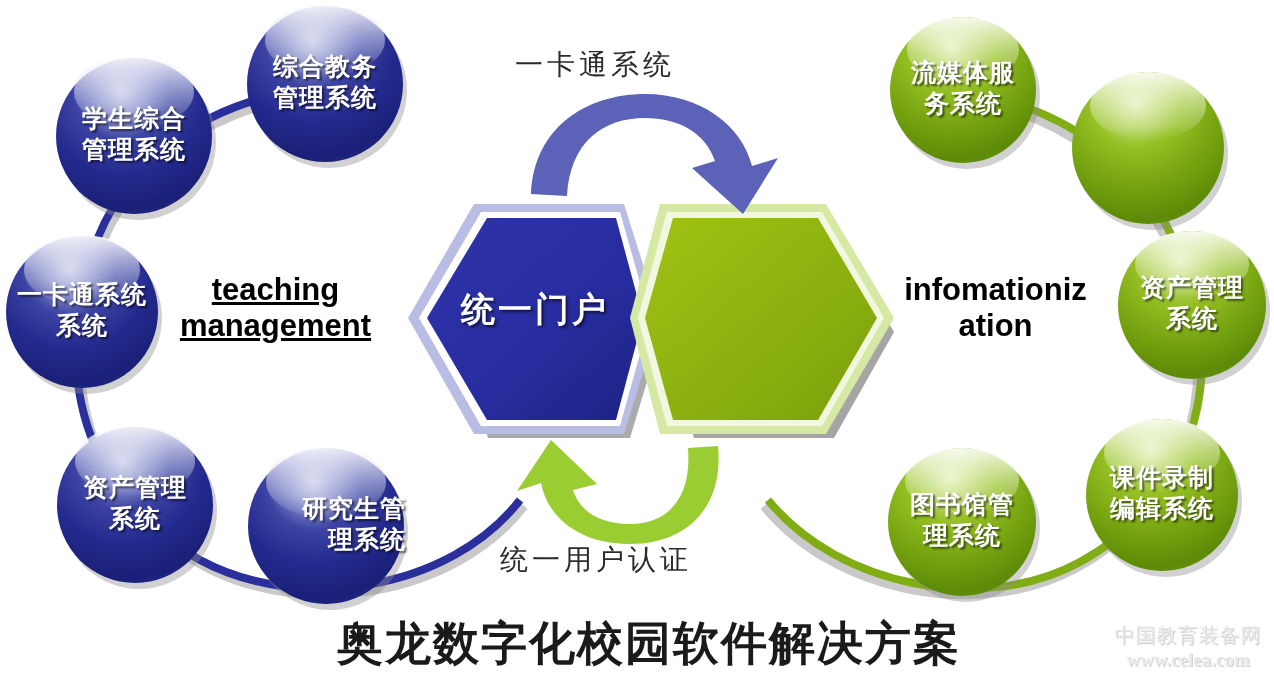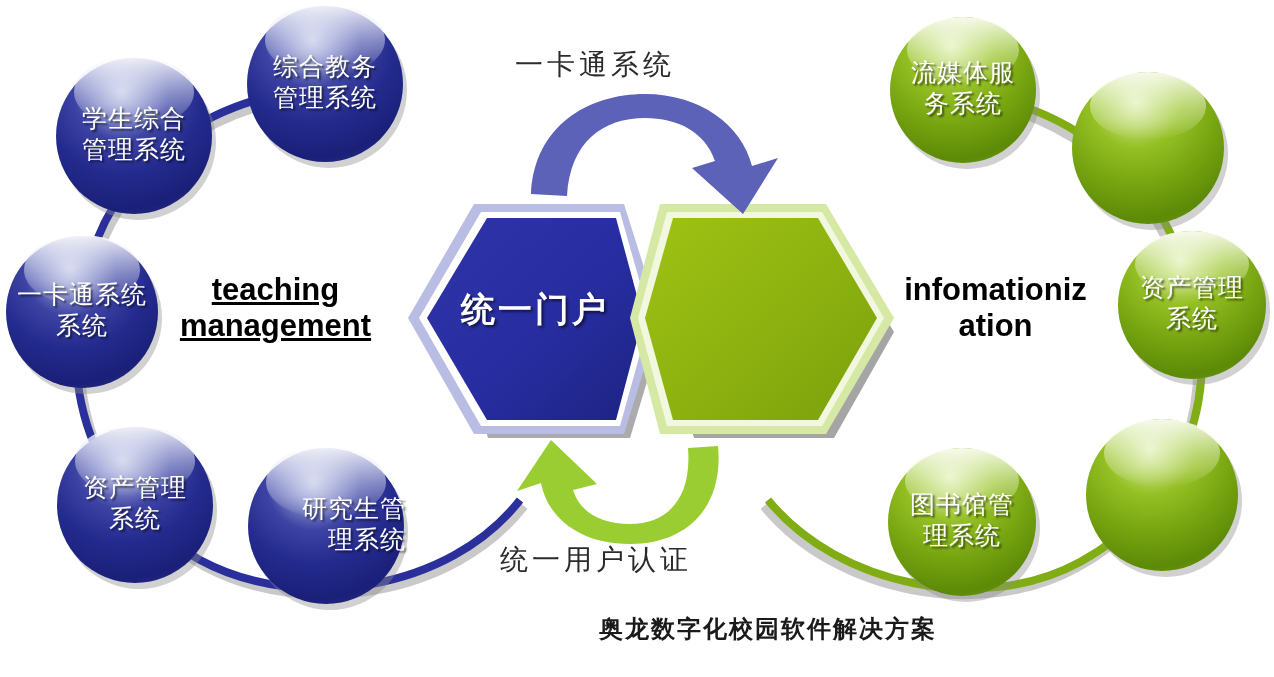--- a/index.html
+++ b/index.html
@@ -19,21 +19,21 @@
     position: absolute;
     left: 0;
     top: 0;
     width: 1274px;
     height: 677px;
   }
   .node-label {
     position: absolute;
     color: #ffffff;
     font-family: "Liberation Serif", serif;
-    font-weight: 400;
+    font-weight: 700;
     text-align: center;
     line-height: 1.22;
     letter-spacing: 1px;
     text-shadow: 2px 2px 2px rgba(0,0,0,0.55);
     pointer-events: none;
     white-space: pre-line;
   }
   .hex-label {
     position: absolute;
     color: #ffffff;
@@ -62,23 +62,23 @@
     font-size: 28px;
     letter-spacing: 4px;
     text-align: left;
     white-space: nowrap;
   }
   .bottom-title {
     position: absolute;
     color: #1a1a1a;
     font-family: "Liberation Serif", serif;
     font-weight: 700;
-    font-size: 24px;
+    font-size: 46px;
     letter-spacing: 2px;
-    text-align: right;
+    text-align: left;
     white-space: nowrap;
   }
   .watermark {
     position: absolute;
     right: 8px;
     bottom: 6px;
     width: 156px;
     text-align: center;
     color: #e9e9e9;
     font-family: "Liberation Serif", serif;
@@ -269,29 +269,35 @@
 系统</div>
   <div class="node-label" style="left:55px; top:473px; width:160px; font-size:25px;">资产管理
 系统</div>
   <div class="node-label" style="left:246px; top:494px; width:160px; font-size:25px;text-align:right;">研究生管
 理系统</div>
 
   <div class="node-label" style="left:888px; top:58px; width:150px; font-size:25px;">流媒体服
 务系统</div>
   <div class="node-label" style="left:1116px; top:273px; width:152px; font-size:25px;">资产管理
 系统</div>
+  <div class="node-label" style="left:1084px; top:463px; width:156px; font-size:25px;">课件录制
+编辑系统</div>
   <div class="node-label" style="left:886px; top:490px; width:152px; font-size:25px;">图书馆管
 理系统</div>
 
   <div class="hex-label" style="left:430px; top:287px; width:210px;">统一门户</div>
 
   <div class="side-caption" style="left:168px; top:272px; width:215px; white-space:pre-line;text-decoration:underline;">teaching
 management</div>
   <div class="side-caption" style="left:893px; top:272px; width:205px; white-space:pre-line;">infomationiz
 ation</div>
 
   <div class="arrow-caption" style="left:515px; top:46px; width:260px;">一卡通系统</div>
   <div class="arrow-caption" style="left:500px; top:541px; width:290px;">统一用户认证</div>
 
   <div class="bottom-title" style="left:337px; top:613px; width:600px;">奥龙数字化校园软件解决方案</div>
 
+  <div class="watermark">
+    <span class="wm-cn">中国教育装备网</span>
+    <span class="wm-url">www.celea.com</span>
+  </div>
 
 </div>
 
 </body></html>

